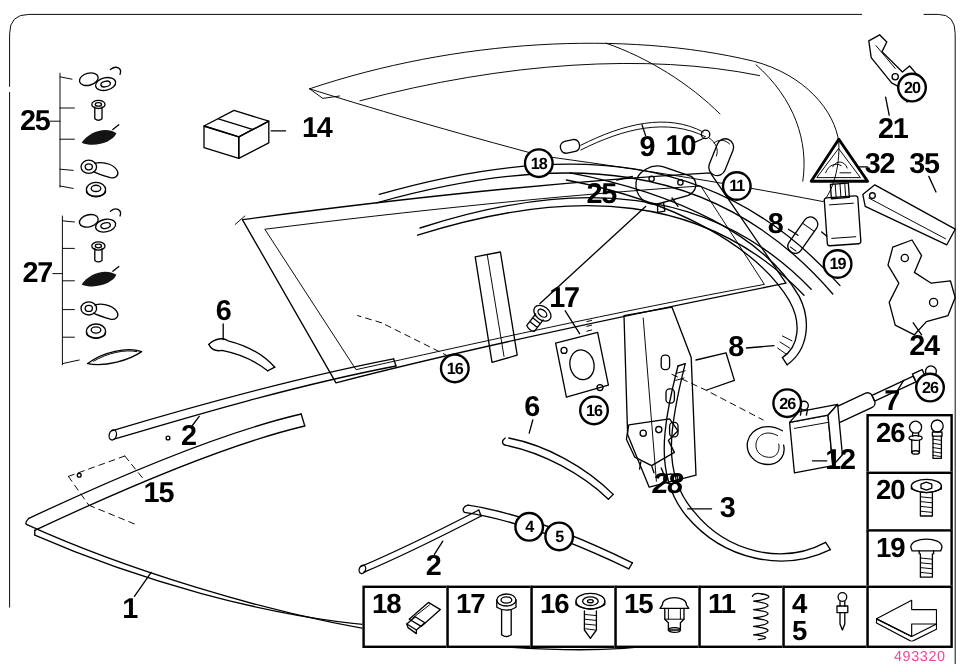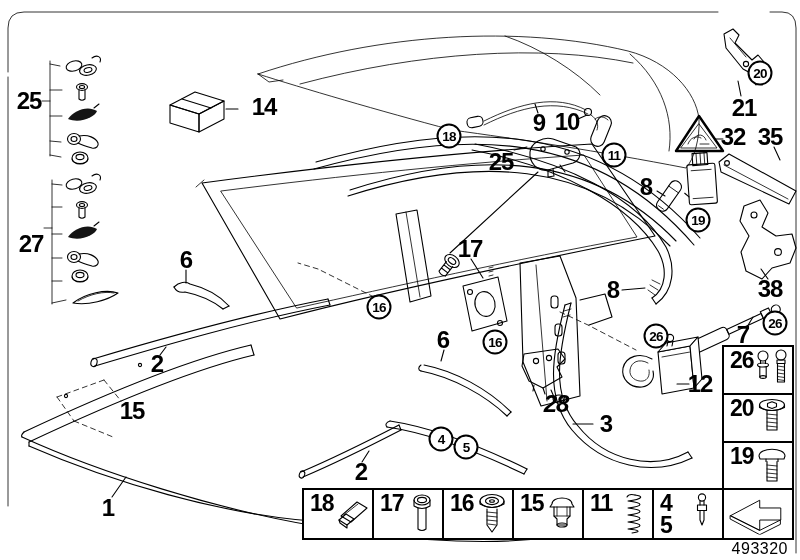--- a/index.html
+++ b/index.html
@@ -18,21 +18,21 @@
   .circled-label{position:absolute;transform:translate(-50%,-50%);
      width:25px;height:25px;box-sizing:border-box;border:2.2px solid #000;border-radius:50%;
      display:flex;align-items:center;justify-content:center;
      font-weight:700;font-size:13.5px;letter-spacing:-0.8px;color:#000;background:#fff;}
   .legend-box{position:absolute;box-sizing:border-box;border:2px solid #000;background:#fff;}
   .legend-box .nums{position:absolute;left:6px;top:2px;display:flex;flex-direction:column;}
   .legend-box .nums span{font-weight:700;font-size:23px;letter-spacing:-1px;color:#000;line-height:22px;}
   .legend-icon{position:absolute;right:2px;top:50%;transform:translateY(-50%);width:36px;height:46px;}
   .legend-icon.arrow{left:50%;transform:translate(-50%,-50%);width:62px;height:44px;right:auto;}
   .doc-number{position:absolute;left:726px;top:540px;width:62px;text-align:right;
-     font-size:16px;color:#000000;letter-spacing:0.5px;}
+     font-size:12px;color:#ec4899;letter-spacing:0.5px;}
 </style>
 </head>
 <body>
 
 <div class="stage">
 
 <svg id="art" width="800" height="560" viewBox="0 0 800 560">
   <defs>
     <g id="hw-set">
       <ellipse cx="74" cy="66" rx="8" ry="5" transform="rotate(-15 74 66)"></ellipse>
@@ -327,30 +327,30 @@
     <path class="dash thin" d="M560,312 L588,325 L636,350"></path>
   </g>
 
   <g>
     <path d="M226,109 L238,109 M538,113 L535,104 M578,119 L587,115 M514,150 L527,147 M538,172 L450,253 M657,191 L665,196 M723,139 L715,139 M774,147 L780,160 M741,96 L738,81 M756,85 L749,75 M768,279 L761,269 M622,290 L645,288 M471,259 L483,278 M186,270 L186,283 M444,350 L441,361 M747,327 L753,317 M677,384 L689,384 M551,390 L554,397 M573,424 L593,424 M160,355 L166,347 M362,462 L369,451 M112,497 L126,477" stroke-width="1"></path>
   </g>
 </svg>
 
 <div id="plain-labels">
       <div class="plain-label" style="left: 29px; top: 101px;">25</div>
-      <div class="plain-label" style="left: 31px; top: 228px; margin-top: 16px;">27</div>
+      <div class="plain-label" style="left: 31px; top: 228px;">27</div>
       <div class="plain-label" style="left: 264px; top: 107px;">14</div>
       <div class="plain-label" style="left: 539px; top: 123px;">9</div>
       <div class="plain-label" style="left: 567px; top: 122px; text-align: right;">10</div>
       <div class="plain-label" style="left: 501px; top: 162px;">25</div>
       <div class="plain-label" style="left: 646px; top: 187px;">8</div>
       <div class="plain-label" style="left: 733px; top: 137px;">32</div>
       <div class="plain-label" style="left: 770px; top: 137px;">35</div>
       <div class="plain-label" style="left: 744px; top: 108px; text-align: right;">21</div>
-      <div class="plain-label" style="left: 770px; top: 289px;">38</div>
+      <div class="plain-label" style="left: 770px; top: 289px;">24</div>
       <div class="plain-label" style="left: 613px; top: 290px;">8</div>
       <div class="plain-label" style="left: 470px; top: 249px;">17</div>
       <div class="plain-label" style="left: 186px; top: 260px;">6</div>
       <div class="plain-label" style="left: 443px; top: 340px;">6</div>
       <div class="plain-label" style="left: 743px; top: 335px;">7</div>
       <div class="plain-label" style="left: 700px; top: 384px; text-align: right;">12</div>
       <div class="plain-label" style="left: 556px; top: 404px; font-style: italic;">28</div>
       <div class="plain-label" style="left: 606px; top: 424px;">3</div>
       <div class="plain-label" style="left: 157px; top: 364px;">2</div>
       <div class="plain-label" style="left: 361px; top: 472px;">2</div>

